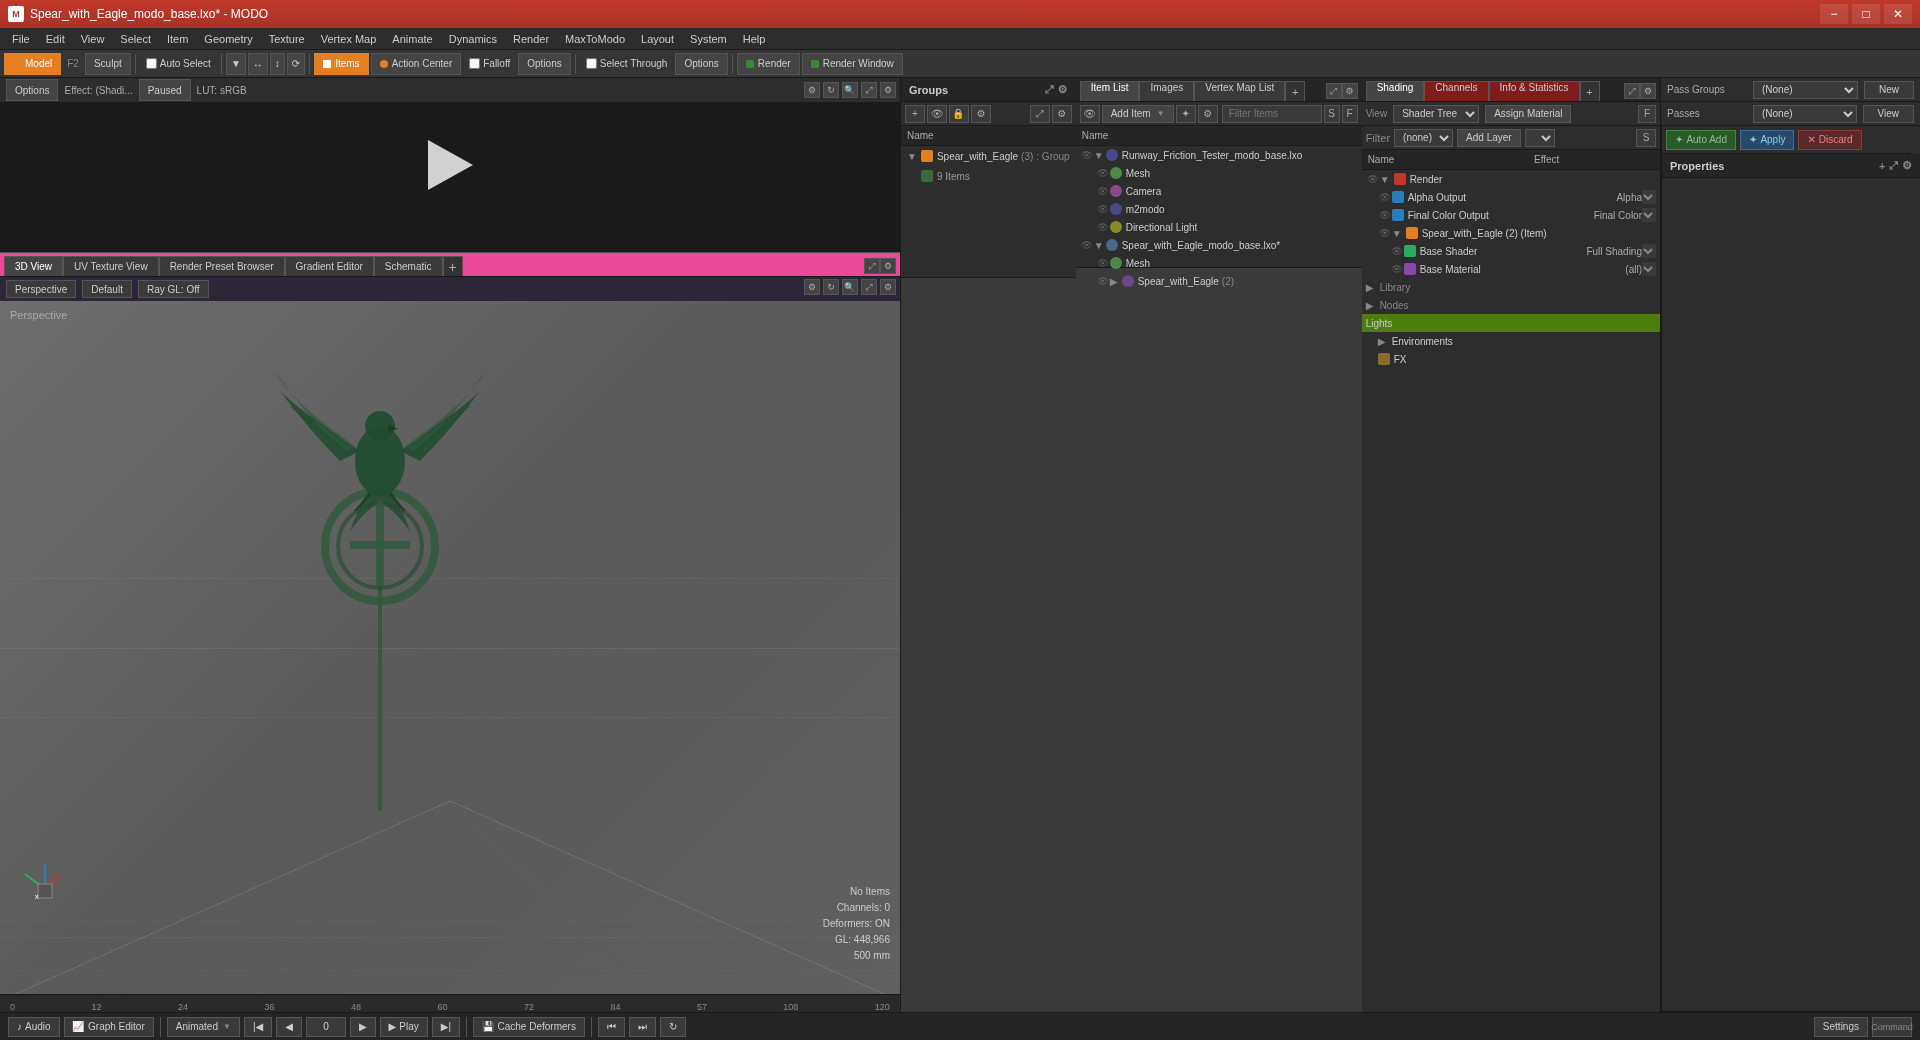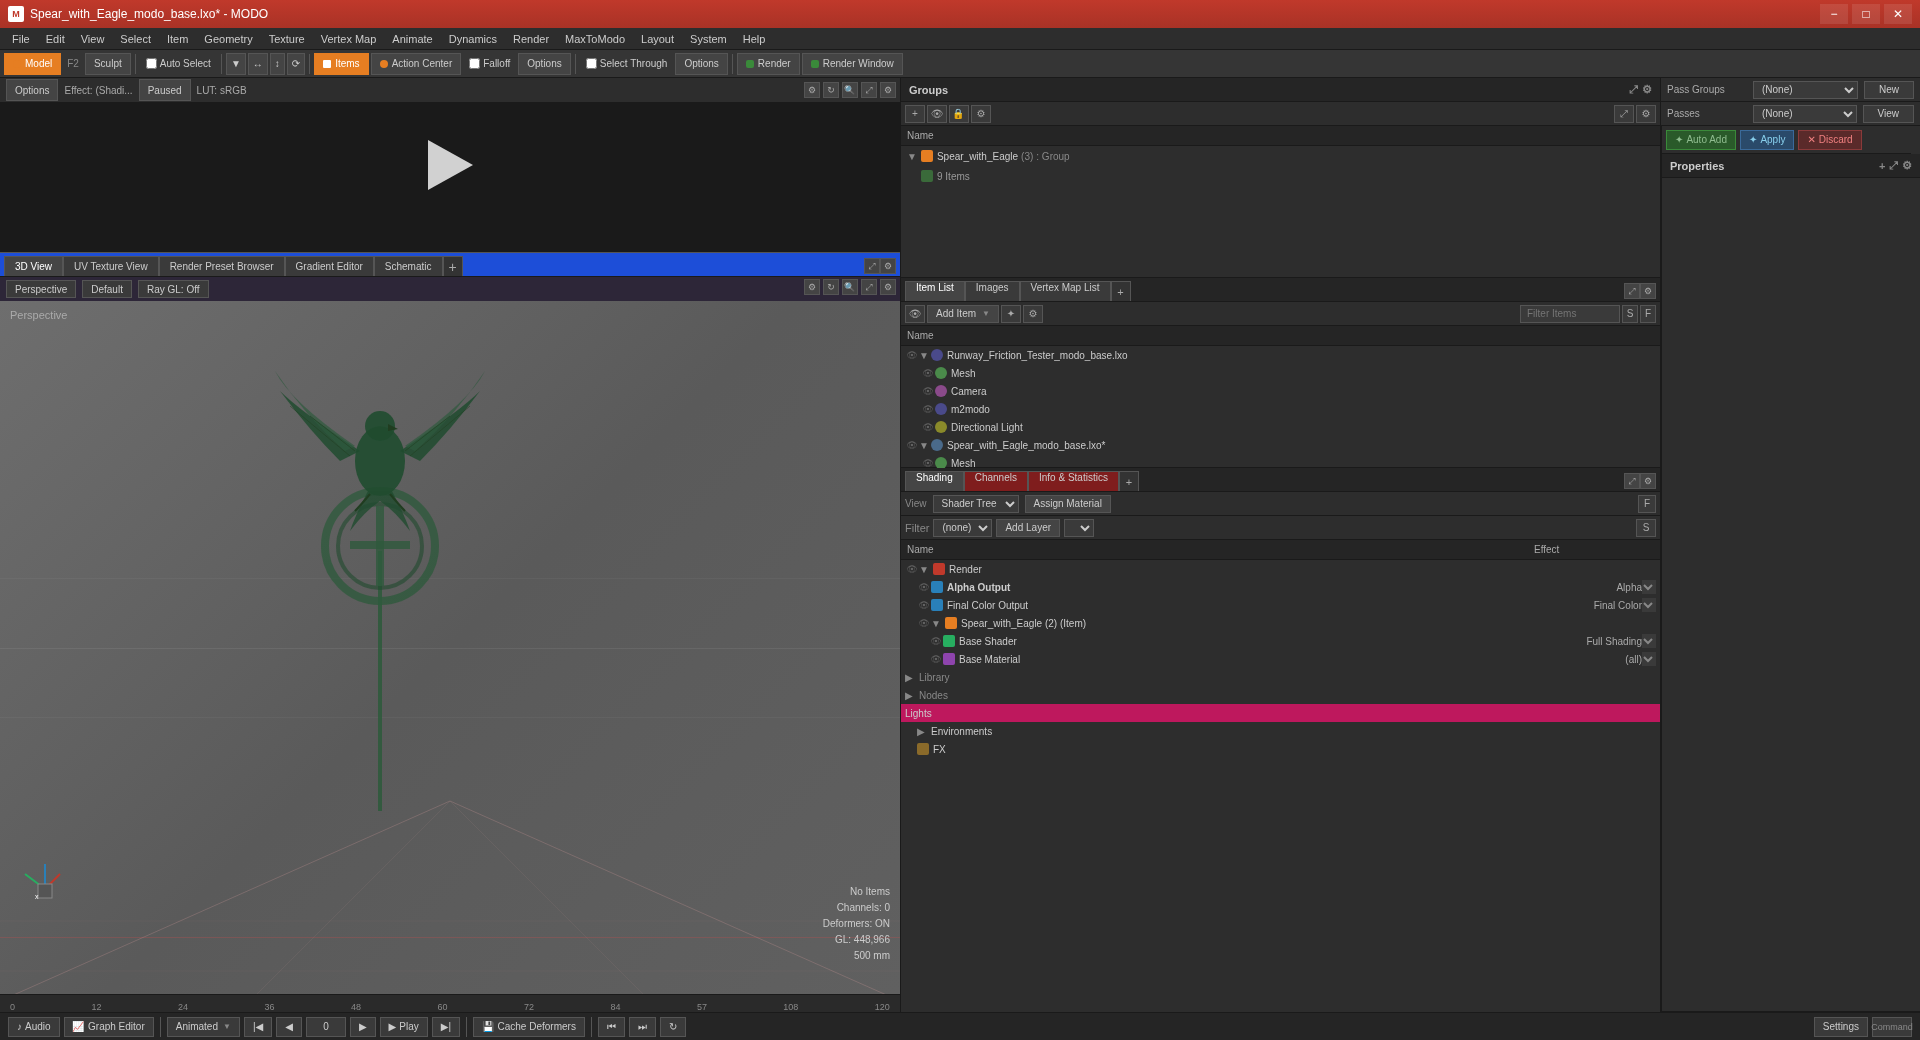--- a/index.html
+++ b/index.html
@@ -200,21 +200,21 @@
       font-size: 9px;
       cursor: pointer;
       display: flex;
       align-items: center;
       justify-content: center;
     }
 
     
     #viewport-tabs {
       height: 24px;
-      background: #1d4ed8;
+      background: #ec4899;
       display: flex;
       align-items: flex-end;
       padding: 0 4px;
       border-bottom: 1px solid #1a1a1a;
     }
     .vp-tab {
       height: 20px;
       padding: 0 10px;
       background: #3a3a3a;
       border: 1px solid #555;
@@ -881,21 +881,21 @@
           <span style="font-size:9px;color:#888;">84</span>
           <span style="font-size:9px;color:#888;">57</span>
           <span style="font-size:9px;color:#888;">108</span>
           <span style="font-size:9px;color:#888;">120</span>
         </div>
       </div>
     </div>
 
   </div>
 
-  <div id="right-panel" style="flex:1;display:flex;flex-direction:column;border-left:1px solid #1a1a1a;position:relative;">
+  <div id="right-panel" style="flex:1;display:flex;flex-direction:row;border-left:1px solid #1a1a1a;position:relative;">
 
     <div style="position:absolute;top:0;right:0;width:0;height:0;overflow:visible;z-index:20;">
       
     </div>
 
     <div id="groups-panel" style="height:200px;background:#2d2d2d;border-bottom:1px solid #1a1a1a;flex:none;">
       <div class="panel-header">
         <span>Groups</span>
         <span class="expand-icon" style="margin-left:auto;cursor:pointer;color:#888;">⤢</span>
         <span style="margin-left:4px;cursor:pointer;color:#888;">⚙</span>
@@ -1046,21 +1046,21 @@
           <span class="eye-icon">👁</span>
           <span class="sh-expand">▼</span>
           <span class="sh-icon sh-render"></span>
           <span style="flex:1;">Render</span>
           <span class="sh-effect-val"></span>
         </div>
 
         <div class="shading-row sh-indent-1">
           <span class="eye-icon">👁</span>
           <span class="sh-icon sh-output"></span>
-          <span style="flex:1;font-weight:bold;">Alpha Output</span>
+          <span style="flex:1;">Alpha Output</span>
           <span class="sh-effect-val">Alpha</span>
           <select style="width:14px;height:14px;background:#3a3a3a;border:none;color:#888;font-size:8px;"><option>▼</option></select>
         </div>
 
         <div class="shading-row sh-indent-1">
           <span class="eye-icon">👁</span>
           <span class="sh-icon sh-output"></span>
           <span style="flex:1;">Final Color Output</span>
           <span class="sh-effect-val">Final Color</span>
           <select style="width:14px;height:14px;background:#3a3a3a;border:none;color:#888;font-size:8px;"><option>▼</option></select>
@@ -1092,21 +1092,21 @@
         <div class="shading-row" style="padding-left:4px;">
           <span class="sh-expand">▶</span>
           <span style="color:#888;flex:1;">Library</span>
         </div>
 
         <div class="shading-row" style="padding-left:4px;">
           <span class="sh-expand">▶</span>
           <span style="color:#888;flex:1;">Nodes</span>
         </div>
 
-        <div class="shading-row" style="padding-left:4px;background:#be185d;">
+        <div class="shading-row" style="padding-left:4px;background:#4d7c0f;">
           <span style="flex:1;">Lights</span>
         </div>
 
         <div class="shading-row sh-indent-1">
           <span class="sh-expand">▶</span>
           <span style="flex:1;">Environments</span>
         </div>
 
 
         <div class="shading-row sh-indent-1">

